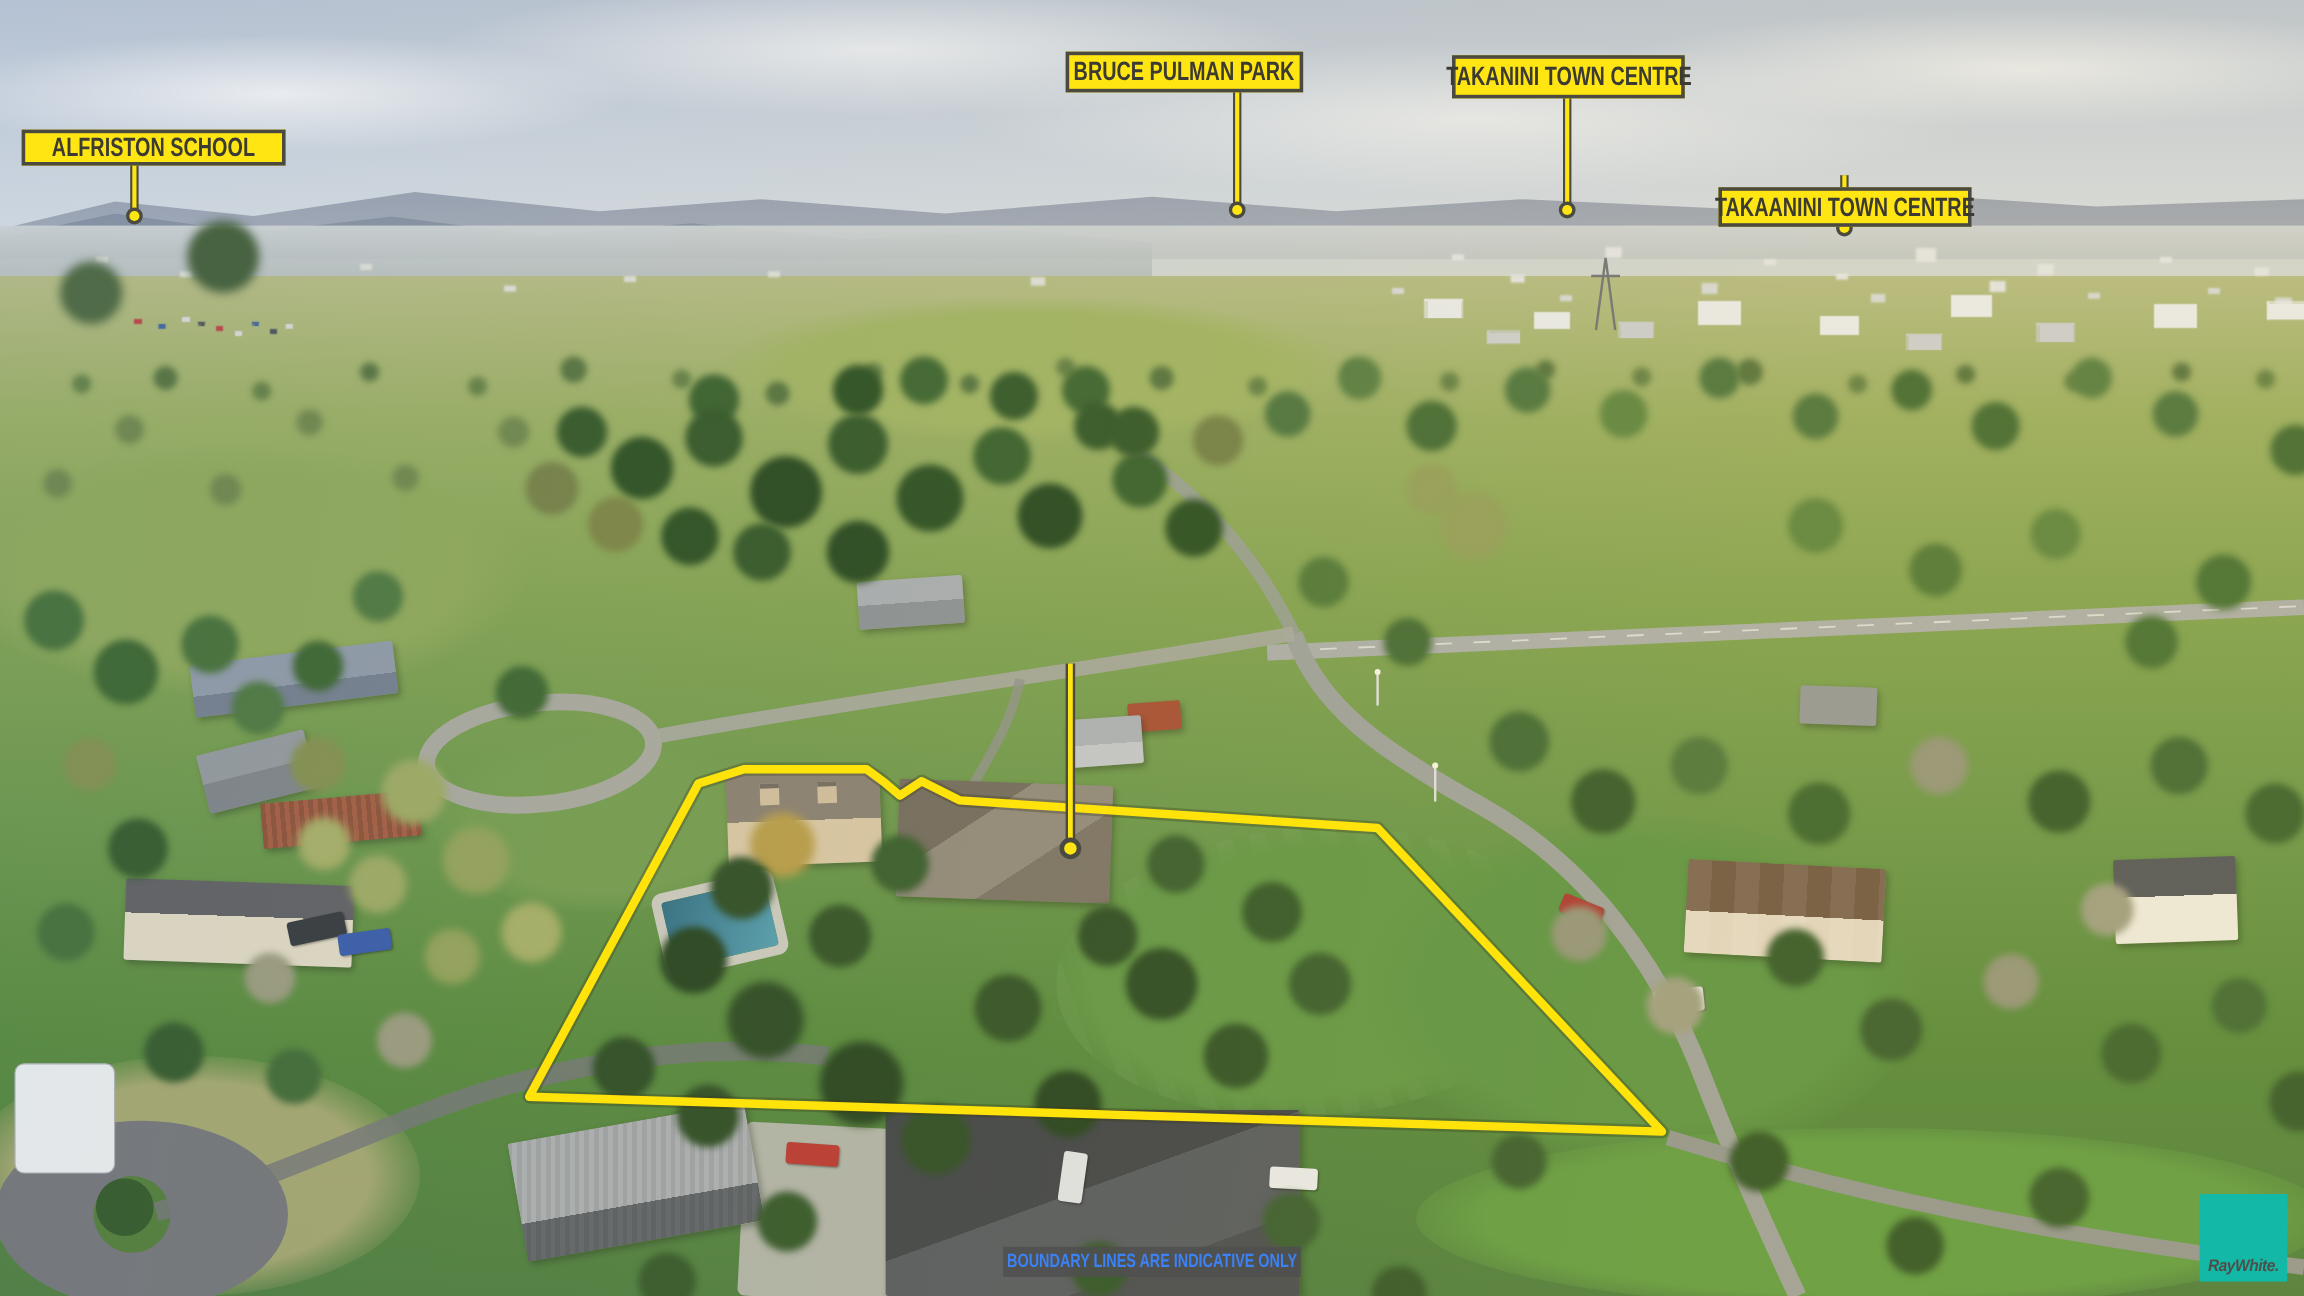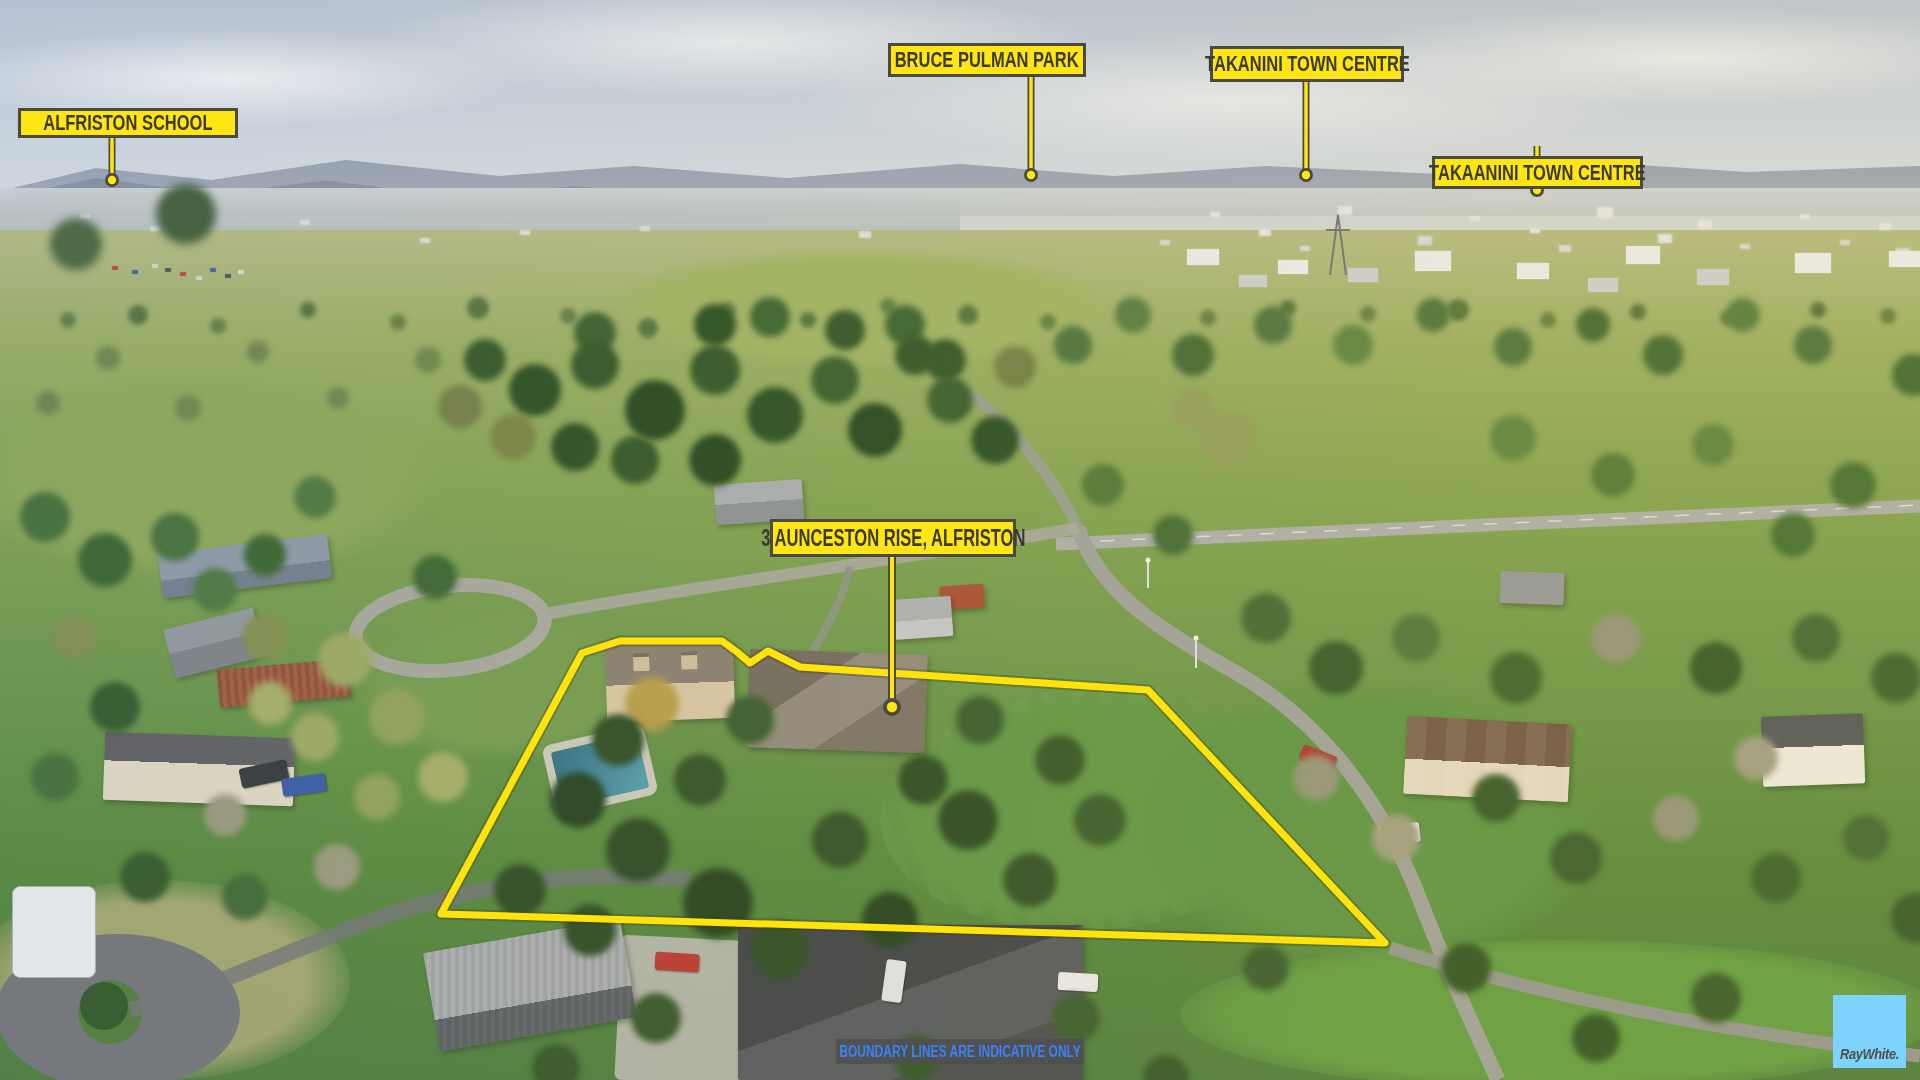--- a/index.html
+++ b/index.html
@@ -198,21 +198,21 @@
   .lbl5 .tx{font-size:23px;transform:scaleX(.72);}
 
   .disclaimer{
     left:836px;top:1039px;width:248px;height:25px;z-index:7;
     display:flex;align-items:center;justify-content:center;white-space:nowrap;
     background:rgba(79,79,79,.85);color:#3b82f6;font-weight:700;
   }
   .disclaimer .tx{position:static;display:block;transform:scaleX(.75);font-size:16px;}
 
   .logo{
-    left:1833px;top:995px;width:73px;height:73px;z-index:7;background:#7dd3fc;
+    left:1833px;top:995px;width:73px;height:73px;z-index:7;background:#14b8a6;
     display:flex;align-items:flex-end;box-sizing:border-box;padding:0 0 6px 7px;
   }
   .logo .tx{position:static;display:block;font-style:italic;font-weight:700;font-size:14px;
     color:#4F4E49;transform:scaleX(.92);transform-origin:left;letter-spacing:-.4px;}
 </style>
 </head>
 <body>
 
 <div class="stage">
 
@@ -328,23 +328,20 @@
   </div>
   <div class="sign lbl2">
     <span class="tx">BRUCE PULMAN PARK</span>
   </div>
   <div class="sign lbl3">
     <span class="tx">TAKANINI TOWN CENTRE</span>
   </div>
   <div class="sign lbl4">
     <span class="tx">TAKAANINI TOWN CENTRE</span>
   </div>
-  <div class="sign lbl5">
-    <span class="tx">3 AUNCESTON RISE, ALFRISTON</span>
-  </div>
 
   <div class="disclaimer">
     <span class="tx">BOUNDARY LINES ARE INDICATIVE ONLY</span>
   </div>
 
   <div class="logo">
     <span class="tx">RayWhite.</span>
   </div>
 
 </div>

